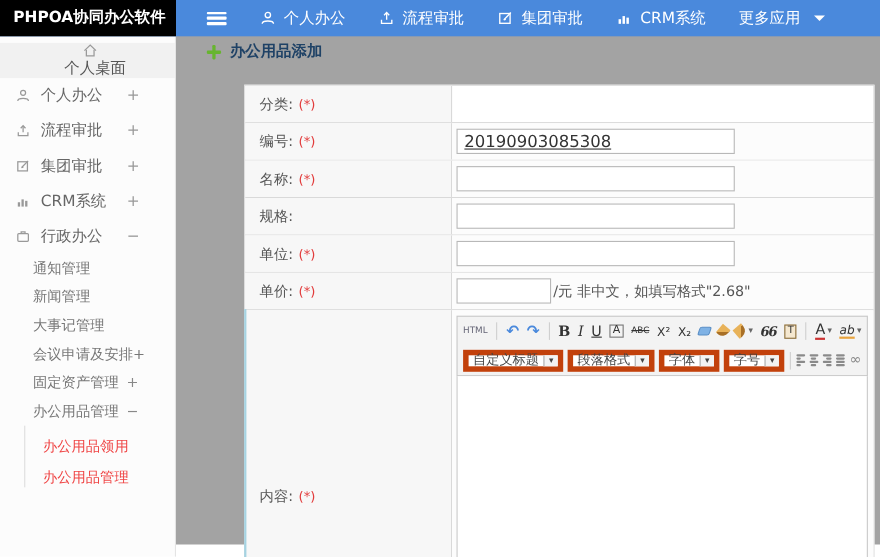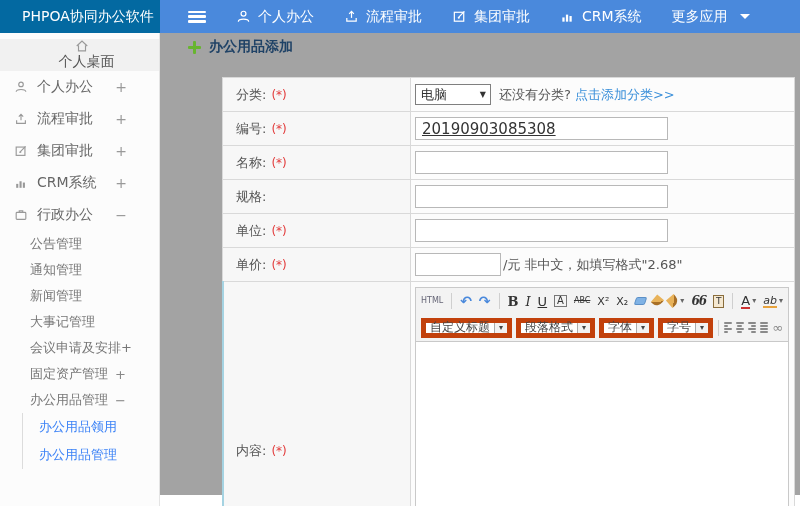--- a/index.html
+++ b/index.html
@@ -1,41 +1,41 @@
 <!DOCTYPE html>
 <html><head>
 <meta charset="utf-8">
 <style>
   * { margin:0; padding:0; box-sizing:border-box; }
   html,body { width:800px; height:506px; overflow:hidden;
     font-family:"DejaVu Sans","Liberation Sans",sans-serif; background:#fff; }
 
   
   .topbar { position:absolute; left:0; top:0; width:800px; height:33px; background:#4a89dc; z-index:5; }
-  .logo { position:absolute; left:0; top:0; width:160px; height:33px; background:#0369a1;
-    color:#fff; font-size:14px; font-weight:normal; line-height:33px; padding-left:22px; white-space:nowrap; }
+  .logo { position:absolute; left:0; top:0; width:160px; height:33px; background:#000000;
+    color:#fff; font-size:14px; font-weight:bold; line-height:33px; padding-left:12px; white-space:nowrap; }
   .topnav { position:absolute; left:188px; top:0; height:33px; display:flex; align-items:center; color:#fff; }
   .hamburger { width:18px; height:12px; display:flex; flex-direction:column; justify-content:space-between; cursor:pointer; }
   .hamburger i { display:block; height:2.5px; background:#fff; border-radius:1px; }
   .navitem { display:flex; align-items:center; margin-left:30px; font-size:14px; cursor:pointer; white-space:nowrap; }
   .navitem svg { margin-right:7px; }
   .caret-down { width:0; height:0; border-left:5px solid transparent; border-right:5px solid transparent;
     border-top:5px solid #fff; margin-left:12px; }
 
   
   .sidebar { position:absolute; left:0; top:33px; width:160px; height:473px; background:#fcfcfc;
     border-right:1px solid #e4e4e4; padding-top:6px; }
   .s-item { height:32px; display:flex; align-items:center; padding-left:14px; font-size:14px; color:#666; cursor:pointer; }
   .s-item.active { background:#f1f1f1; color:#555;flex-direction:column; }
   .s-item svg { margin-right:9px; color:#999; flex:none; }
   .s-item .expand { margin-left:auto; margin-right:32px; color:#999; font-size:14px; }
   .s-sub { height:26px; display:flex; align-items:center; padding-left:30px; font-size:13px; color:#777; cursor:pointer; }
   .s-sub .expand { margin-left:7px; color:#888; }
   .s-subsub-wrap { margin-left:22px; border-left:1px solid #dcdcdc; }
-  .s-subsub { height:28px; display:flex; align-items:center; padding-left:16px; font-size:13px; color:#3b82f6; cursor:pointer; }
+  .s-subsub { height:28px; display:flex; align-items:flex-end; padding-left:16px; font-size:13px; color:#ef4444; cursor:pointer; }
 
   
   .main { position:absolute; left:160px; top:22px; width:640px; height:473px; background:#a3a3a3; }
   .page-title { position:absolute; left:28px; top:16px; display:flex; align-items:center; }
   .plus-icon { position:relative; width:13px; height:13px; margin-right:8px; }
   .plus-icon::before { content:""; position:absolute; left:5px; top:0; width:3px; height:13px; background:#67b52f; border-radius:1px; }
   .plus-icon::after  { content:""; position:absolute; left:0; top:5px; width:13px; height:3px; background:#67b52f; border-radius:1px; }
   .page-title-text { font-size:14px; font-weight:bold; color:#1f4266; }
 
   
@@ -198,23 +198,20 @@
   <div class="s-item">
     <svg width="14" height="14" viewBox="0 0 16 16" fill="none" stroke="currentColor" stroke-width="1.3">
       <rect x="2.5" y="5" width="11" height="8" rx="1"></rect>
         <path d="M6 5 V3.3 H10 V5"></path>
     </svg>
     <span>行政办公</span>
     <span class="expand">−</span>
   </div>
 
   <div class="s-sub">
-    <span>公告管理</span>
-  </div>
-  <div class="s-sub">
     <span>通知管理</span>
   </div>
   <div class="s-sub">
     <span>新闻管理</span>
   </div>
   <div class="s-sub">
     <span>大事记管理</span>
   </div>
   <div class="s-sub">
     <span>会议申请及安排+</span>
@@ -244,28 +241,20 @@
     <span class="plus-icon"></span>
     <span class="page-title-text">办公用品添加</span>
   </div>
 
   <div class="form-table">
 
     <div class="form-row">
       <div class="cell-label">
         <span>分类:</span>
         <span class="req">(*)</span>
-      </div>
-      <div class="cell-field">
-        <div class="select-box">
-          <span>电脑</span>
-          <span class="arrow">▼</span>
-        </div>
-        <span class="hint">还没有分类?</span>
-        <span class="link">点击添加分类&gt;&gt;</span>
       </div>
     </div>
 
     <div class="form-row">
       <div class="cell-label">
         <span>编号:</span>
         <span class="req">(*)</span>
       </div>
       <div class="cell-field">
         <input class="txt-input" value="20190903085308" style="">

